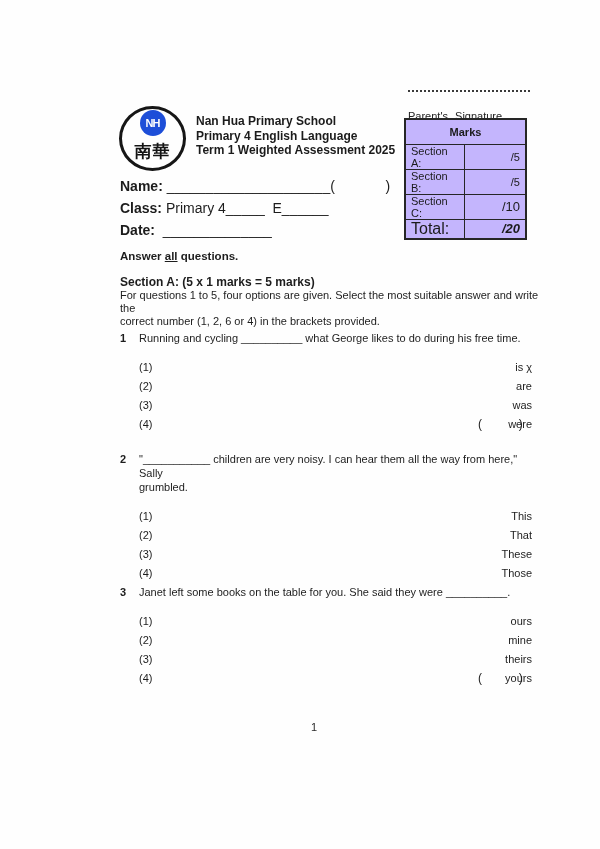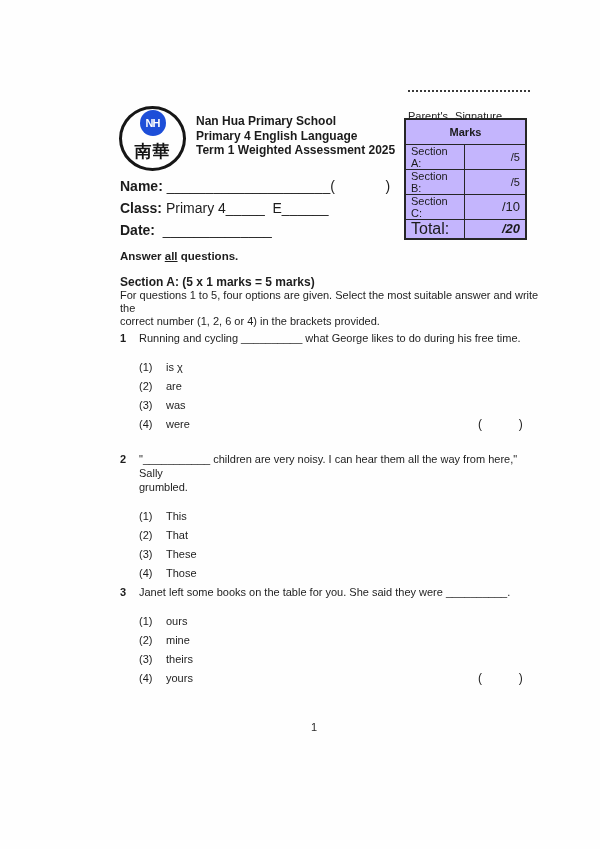--- a/index.html
+++ b/index.html
@@ -80,21 +80,21 @@
 
   
   .question { position: absolute; left: 120px; width: 412px; }
   .q-head { display: flex; }
   .q-num { width: 19px; font-weight: bold; font-size: 11px; line-height: 14px; }
   .q-text { flex: 1; font-size: 11px; line-height: 14px; }
   .q-line:empty { display: none; }
   .options { margin-left: 19px; margin-top: 13px; position: relative; width: 393px; }
   .option { display: flex; height: 19px; line-height: 19px; font-size: 11px; }
   .opt-num { width: 27px; }
-  .opt-label { flex: 1; }
+  .opt-label { flex: 1; text-align: right; }
   .brackets {
     position: absolute; left: 339px; bottom: 0;
     font-size: 12px; line-height: 19px; white-space: pre;
   }
   .brackets:empty { display: none; }
   #question-1 { top: 331px; }
   #question-2 { top: 452px; }
   #question-3 { top: 585px; }
 
   

